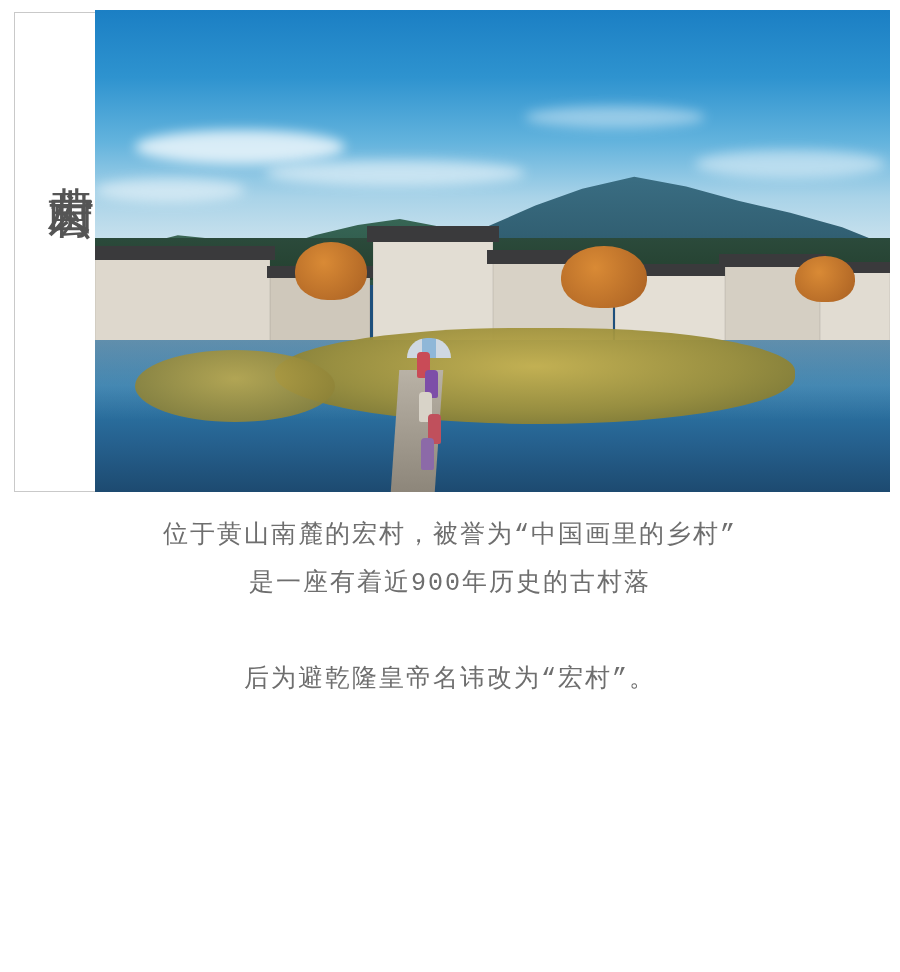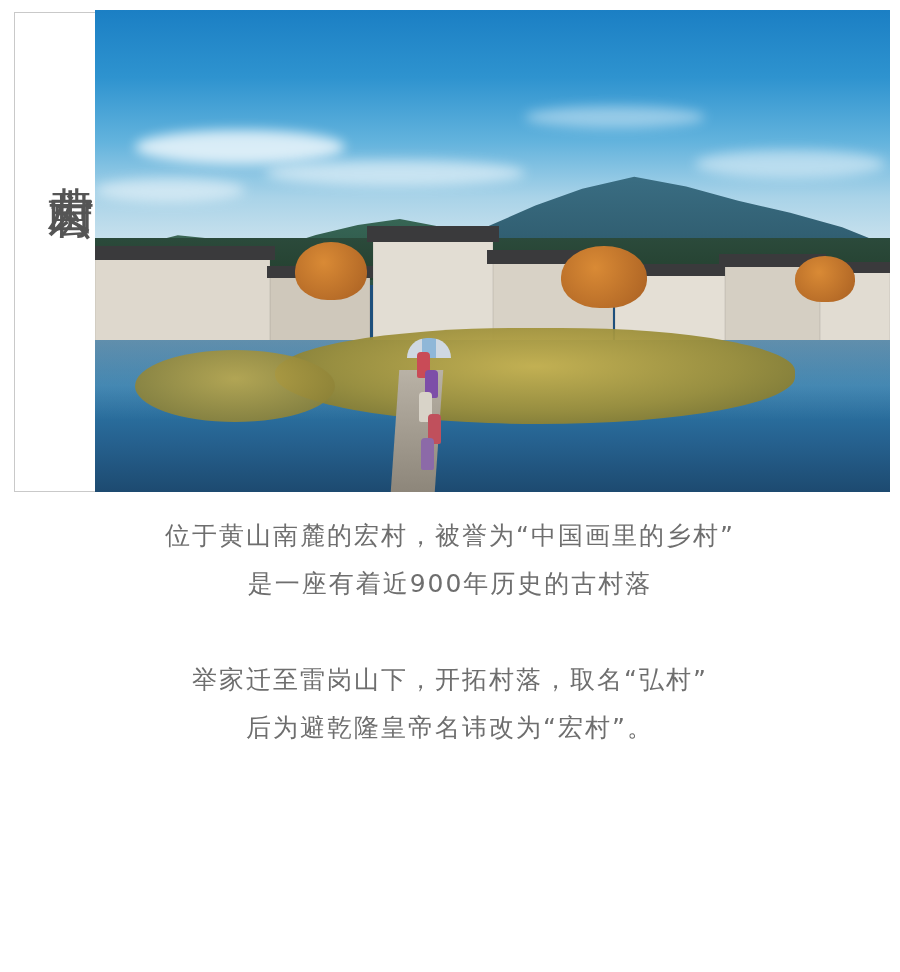--- a/index.html
+++ b/index.html
@@ -248,21 +248,21 @@
     text-align: center;
     font-family: "DejaVu Sans", "Liberation Sans", sans-serif;
     color: #6e6e6e;
   }
   .para {
     font-size: 25px;
     line-height: 48px;
     letter-spacing: 2px;
   }
   .para-gap { height: 48px; }
-  .para .line { display: block; white-space: nowrap; }
+  .para .line { display: block; white-space: nowrap; font-family: Liberation Mono, monospace; }
 </style>
 </head>
 <body>
 
 <div class="page">
 
   <div class="hero">
 
     <div class="title-frame"></div>
 
@@ -320,21 +320,20 @@
   <div class="caption">
 
     <div class="para">
       <span class="line">位于黄山南麓的宏村，被誉为“中国画里的乡村”</span>
       <span class="line">是一座有着近900年历史的古村落</span>
     </div>
 
     <div class="para-gap"></div>
 
     <div class="para">
-      <span class="line">举家迁至雷岗山下，开拓村落，取名“弘村”</span>
       <span class="line">后为避乾隆皇帝名讳改为“宏村”。</span>
     </div>
 
     <div class="para-gap"></div>
 
 
   </div>
 </div>
 
 </body></html>

